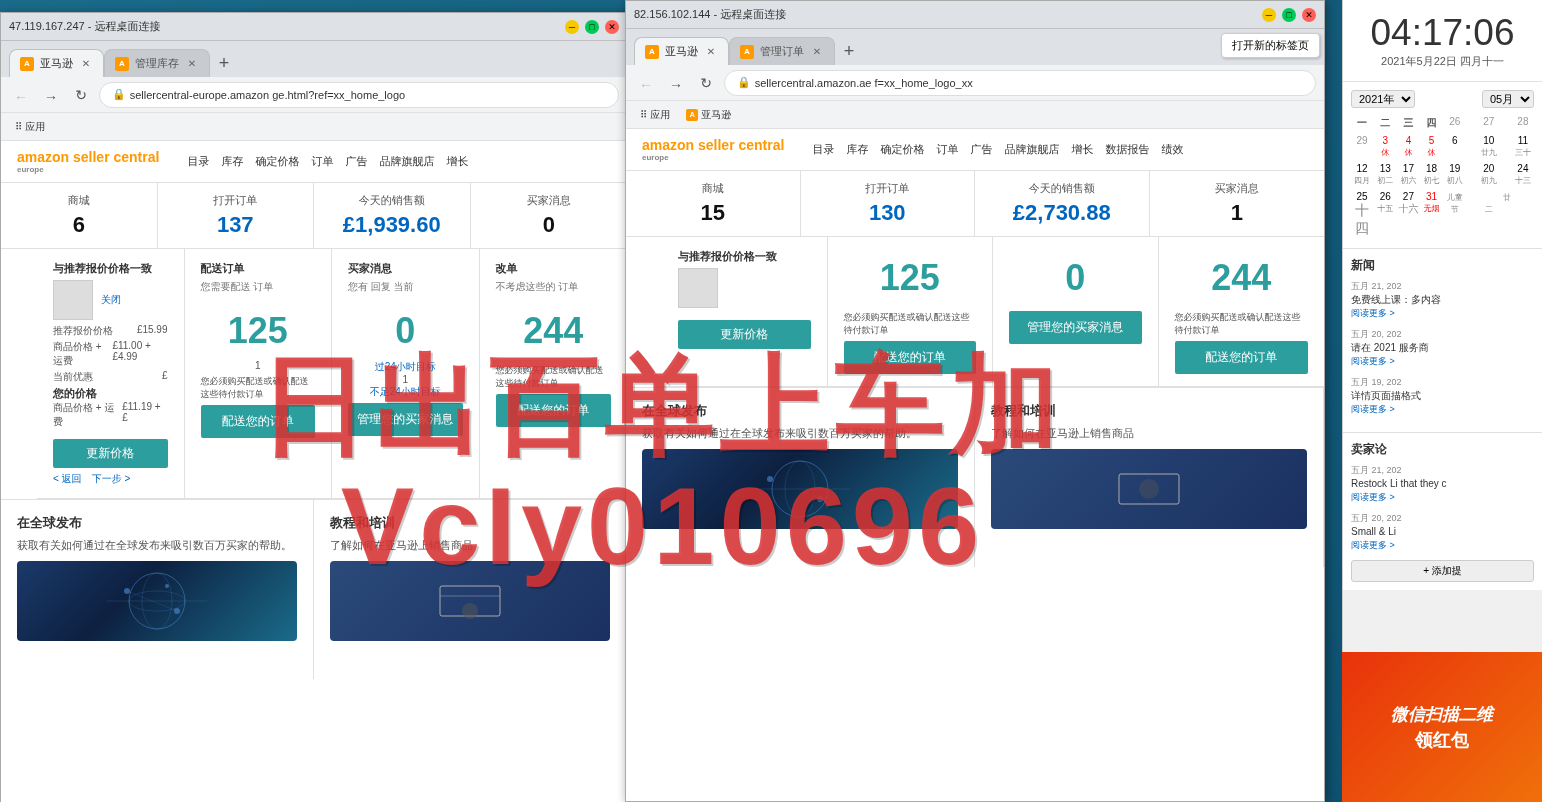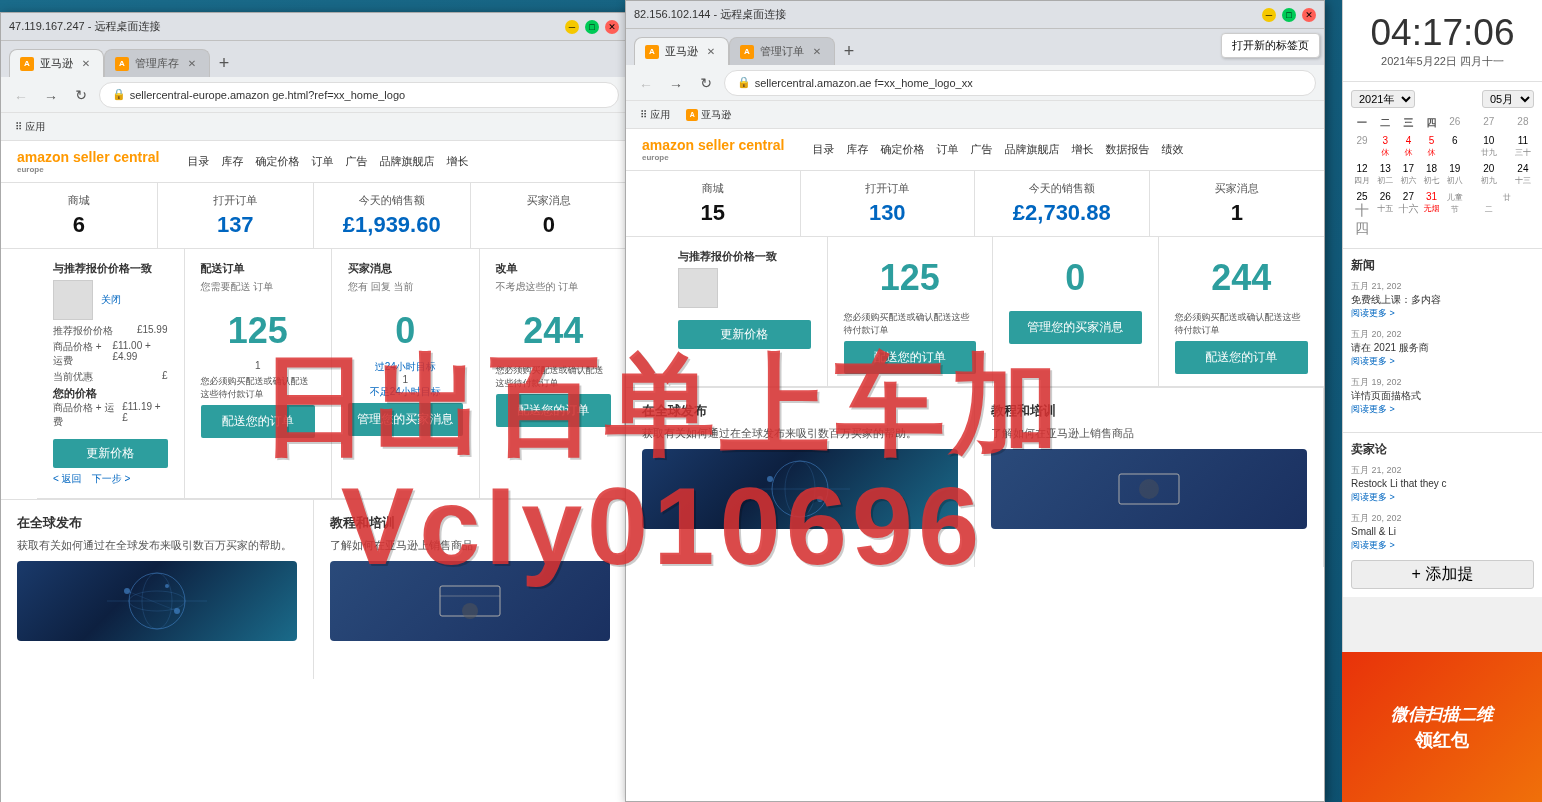--- a/index.html
+++ b/index.html
@@ -606,21 +606,21 @@
     .seller-forum-section {
       background: white;
       padding: 8px;
       font-size: 10px;
     }
 
     .add-btn {
       background: #eee;
       border: 1px solid #ccc;
       padding: 3px 24px;
-      font-size: 16px;
+      font-size: 10px;
       cursor: pointer;
       border-radius: 3px;
       width: 100%;
       text-align: center;
     }
 
     .wechat-ad {
       position: absolute;
       bottom: 0;
       right: 0;

